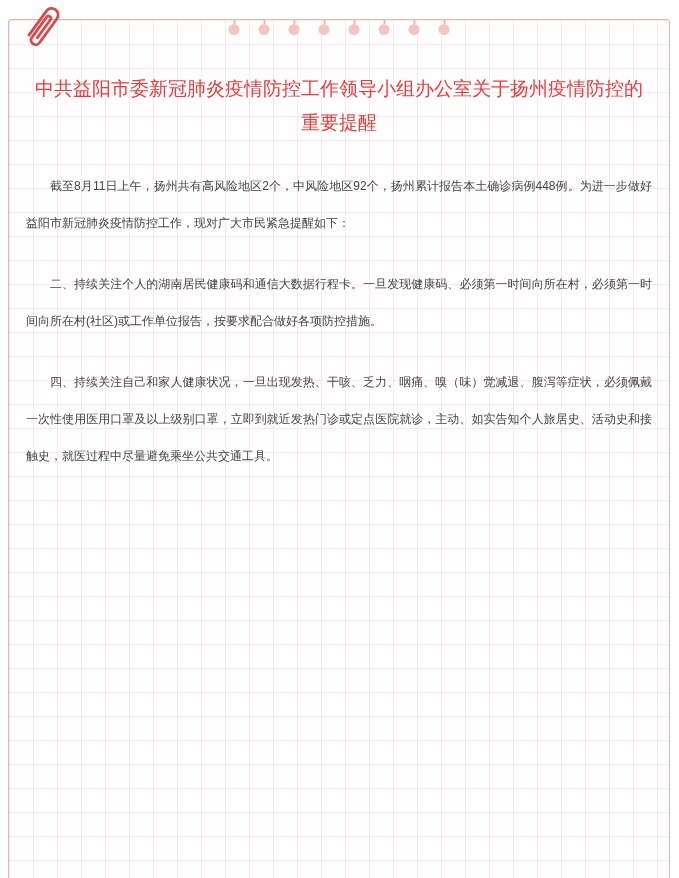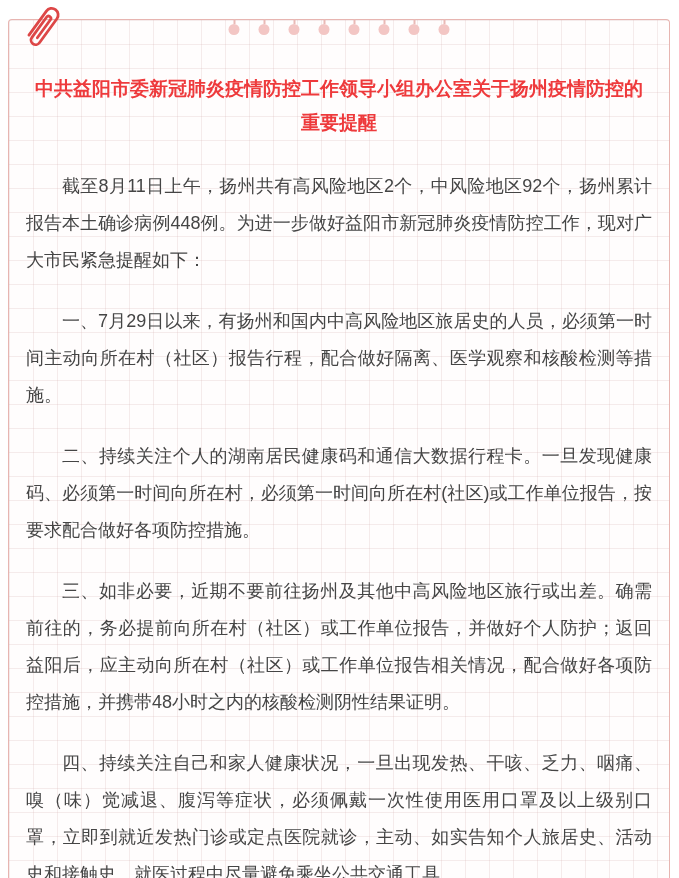--- a/index.html
+++ b/index.html
@@ -46,27 +46,27 @@
     transform-origin: 50% 50%;
   }
   .content {
     position: relative;
     padding: 52px 17px 0 17px;
   }
   .page-title {
     margin: 0 0 28px 0;
     font-size: 19px;
     line-height: 34px;
-    font-weight: bold;
+    font-weight: normal;
     text-align: center;
     color: #ee3a3c;
   }
   .para {
     margin: 0 0 24px 0;
-    font-size: 18px;
+    font-size: 12px;
     line-height: 37px;
     color: #454545;
     text-align: justify;
     text-indent: 2em;
     word-break: break-all;
   }
 </style>
 </head>
 <body>
 
@@ -109,19 +109,17 @@
 
   <div class="paperclip">
     <svg width="28" height="52" viewBox="0 0 30 56" fill="none">
       <path d="M9 44 V12 a7 7 0 0 1 14 0 v32 a5 5 0 0 1 -10 0 V17 a2.5 2.5 0 0 1 5 0 v24" stroke="#dd4747" stroke-width="3" stroke-linecap="round" fill="none"></path>
     </svg>
   </div>
 
   <div class="content">
     <h1 class="page-title">中共益阳市委新冠肺炎疫情防控工作领导小组办公室关于扬州疫情防控的重要提醒</h1>
     <p class="para">截至8月11日上午，扬州共有高风险地区2个，中风险地区92个，扬州累计报告本土确诊病例448例。为进一步做好益阳市新冠肺炎疫情防控工作，现对广大市民紧急提醒如下：</p>
-    <p class="para">一、7月29日以来，有扬州和国内中高风险地区旅居史的人员，必须第一时间主动向所在村（社区）报告行程，配合做好隔离、医学观察和核酸检测等措施。</p>
     <p class="para">二、持续关注个人的湖南居民健康码和通信大数据行程卡。一旦发现健康码、必须第一时间向所在村，必须第一时间向所在村(社区)或工作单位报告，按要求配合做好各项防控措施。</p>
-    <p class="para">三、如非必要，近期不要前往扬州及其他中高风险地区旅行或出差。确需前往的，务必提前向所在村（社区）或工作单位报告，并做好个人防护；返回益阳后，应主动向所在村（社区）或工作单位报告相关情况，配合做好各项防控措施，并携带48小时之内的核酸检测阴性结果证明。</p>
     <p class="para">四、持续关注自己和家人健康状况，一旦出现发热、干咳、乏力、咽痛、嗅（味）觉减退、腹泻等症状，必须佩戴一次性使用医用口罩及以上级别口罩，立即到就近发热门诊或定点医院就诊，主动、如实告知个人旅居史、活动史和接触史，就医过程中尽量避免乘坐公共交通工具。</p>
   </div>
 
 </div>
 
 </body></html>

